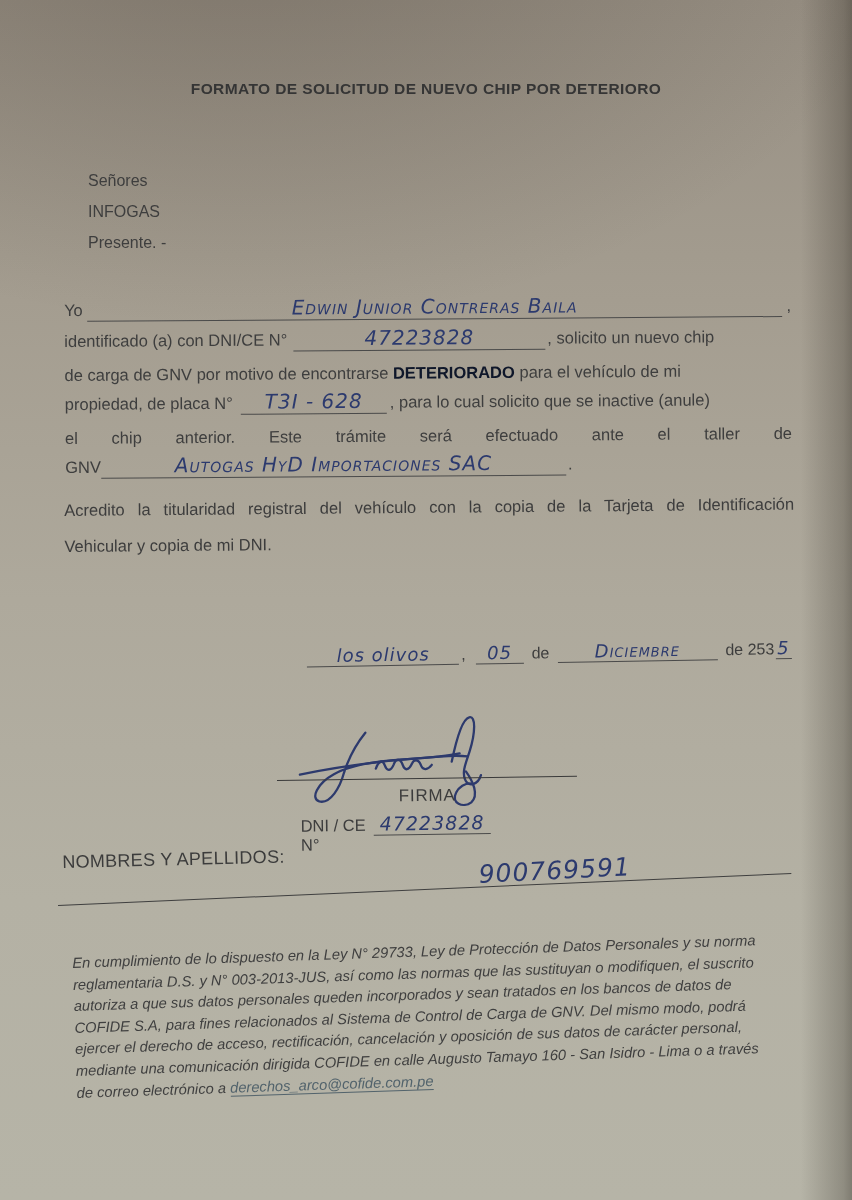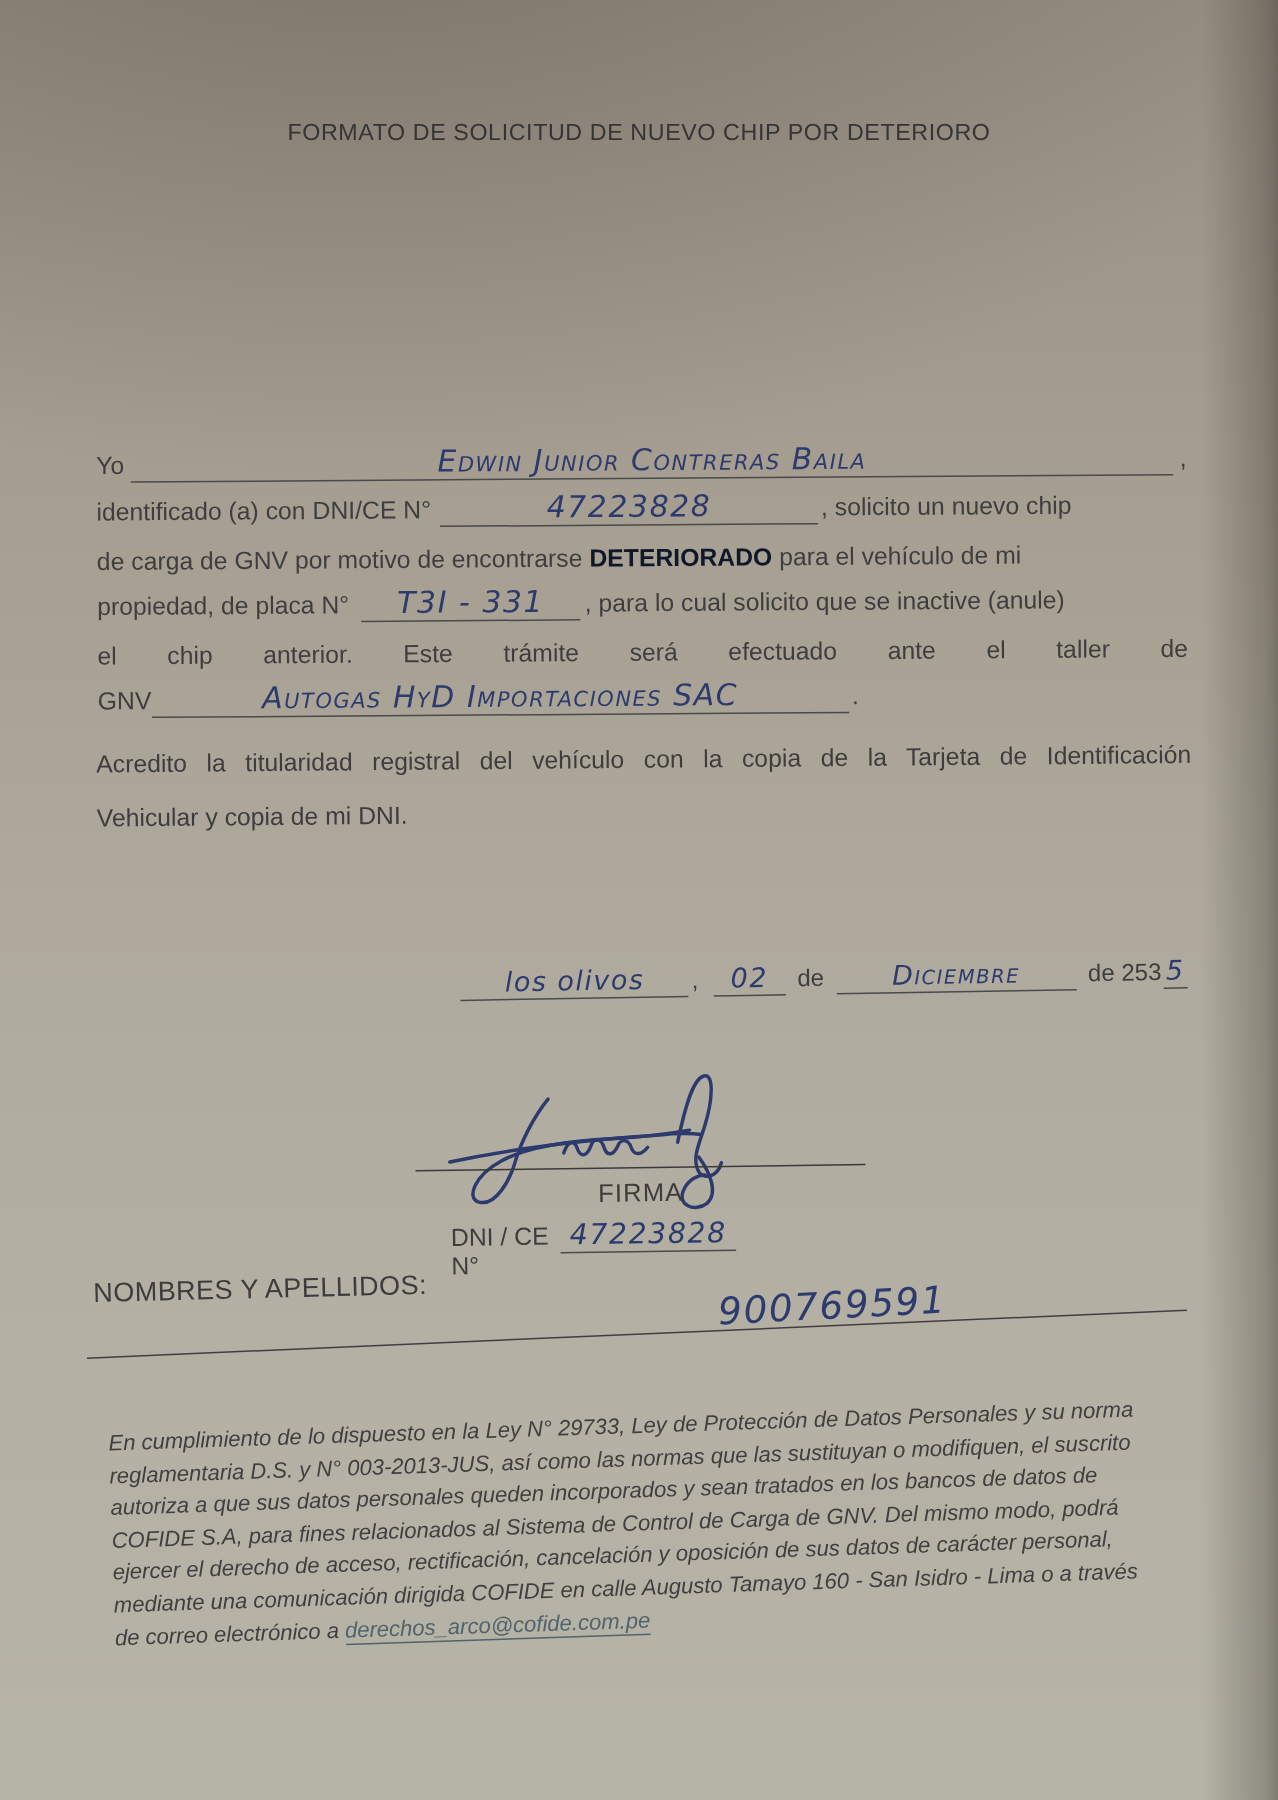--- a/index.html
+++ b/index.html
@@ -9,21 +9,21 @@
     color:#3d3d3d;
     background:
       linear-gradient(90deg, rgba(0,0,0,0) 0%, rgba(0,0,0,0) 94%, rgba(45,40,32,0.28) 99%, rgba(45,40,32,0.40) 100%),
       radial-gradient(130% 60% at 28% -10%, rgba(66,57,48,0.32), rgba(0,0,0,0) 62%),
       linear-gradient(180deg, #978f83 0%, #a49d90 25%, #aea99c 50%, #b4b1a4 75%, #b6b4a7 100%);
   }
   .page { position:absolute; inset:0; }
 
   .title {
     position:absolute; top:80px; left:0; right:0; text-align:center;
-    font-weight:normal; font-size:15.5px; letter-spacing:0.4px; color:#353535;
+    font-weight:bold; font-size:15.5px; letter-spacing:0.4px; color:#353535;
   }
 
   .salutation { position:absolute; top:165px; left:88px; font-size:16px; line-height:31px; color:#3e3e3e; }
 
   .main { position:absolute; left:64px; top:297px; width:727px; font-size:16.5px; color:#3e3e3e;
           transform:rotate(-0.4deg); transform-origin:left top; }
   .row { display:flex; align-items:baseline; height:31.4px; }
   .line-plain { height:31.4px; line-height:31.4px; }
   .justify-full { text-align:justify; text-align-last:justify; }
   .hw-line { border-bottom:1.6px solid #4a4a4a; text-align:center; }
@@ -72,59 +72,64 @@
   .name-field .hw, .workshop-field .hw { font-size:20px; }
   .dni-field .hw, .plate-field .hw { font-size:20px; }
 </style>
 </head>
 <body>
 
 <div class="page">
 
   <div class="title">FORMATO DE SOLICITUD DE NUEVO CHIP POR DETERIORO</div>
 
+  <div class="salutation">
+    <div>Señores</div>
+    <div>INFOGAS</div>
+    <div>Presente. -</div>
+  </div>
 
   <div class="main">
     <div class="row">
       <span>Yo</span>
       <span class="hw-line fill name-field"><span class="hw caps">Edwin Junior Contreras Baila</span></span>
       <span>,</span>
     </div>
     <div class="row">
       <span>identificado (a) con DNI/CE N°</span>
       <span class="hw-line dni-field" style="width:252px; margin-left:6px;"><span class="hw">47223828</span></span>
       <span style="margin-left:2px;">, solicito un nuevo chip</span>
     </div>
     <div class="line-plain">
       <span>de carga de GNV por motivo de encontrarse</span>
       <b>DETERIORADO</b>
       <span>para el vehículo de mi</span>
     </div>
     <div class="row">
       <span>propiedad, de placa N°</span>
-      <span class="hw-line plate-field" style="width:146px; margin-left:8px;"><span class="hw">T3I - 331</span></span>
+      <span class="hw-line plate-field" style="width:146px; margin-left:8px;"><span class="hw">T3I - 628</span></span>
       <span style="margin-left:3px;">, para lo cual solicito que se inactive (anule)</span>
     </div>
     <div class="line-plain justify-full">el chip anterior. Este trámite será efectuado ante el taller de</div>
     <div class="row">
       <span>GNV</span>
       <span class="hw-line workshop-field" style="width:465px;"><span class="hw caps">Autogas HyD Importaciones SAC</span></span>
       <span style="margin-left:2px;">.</span>
     </div>
   </div>
 
   <div class="acredito">
     <div class="justify-full">Acredito la titularidad registral del vehículo con la copia de la Tarjeta de Identificación</div>
     <div>Vehicular y copia de mi DNI.</div>
   </div>
 
   <div class="dateline">
     <span class="hw-line dl-city"><span class="hw">los olivos</span></span>
     <span style="margin-left:2px;">,</span>
-    <span class="hw-line dl-day"><span class="hw">02</span></span>
+    <span class="hw-line dl-day"><span class="hw">05</span></span>
     <span class="dl-de">de</span>
     <span class="hw-line dl-month"><span class="hw caps">Diciembre</span></span>
     <span class="dl-de">de 253</span>
     <span class="dl-year-digit"><span class="hw">5</span></span>
   </div>
 
   <div class="sig-wrap">
     <svg class="sig-svg" width="215" height="100" viewBox="0 0 215 100">
       <g fill="none" stroke="#2d3a6d" stroke-width="2.3" stroke-linecap="round">
         <path d="M76,22 C66,34 58,50 54,62 C50,76 40,93 29,90 C20,87 27,72 44,63 C62,53 92,50 118,49 C142,48 158,46 170,44"></path>

